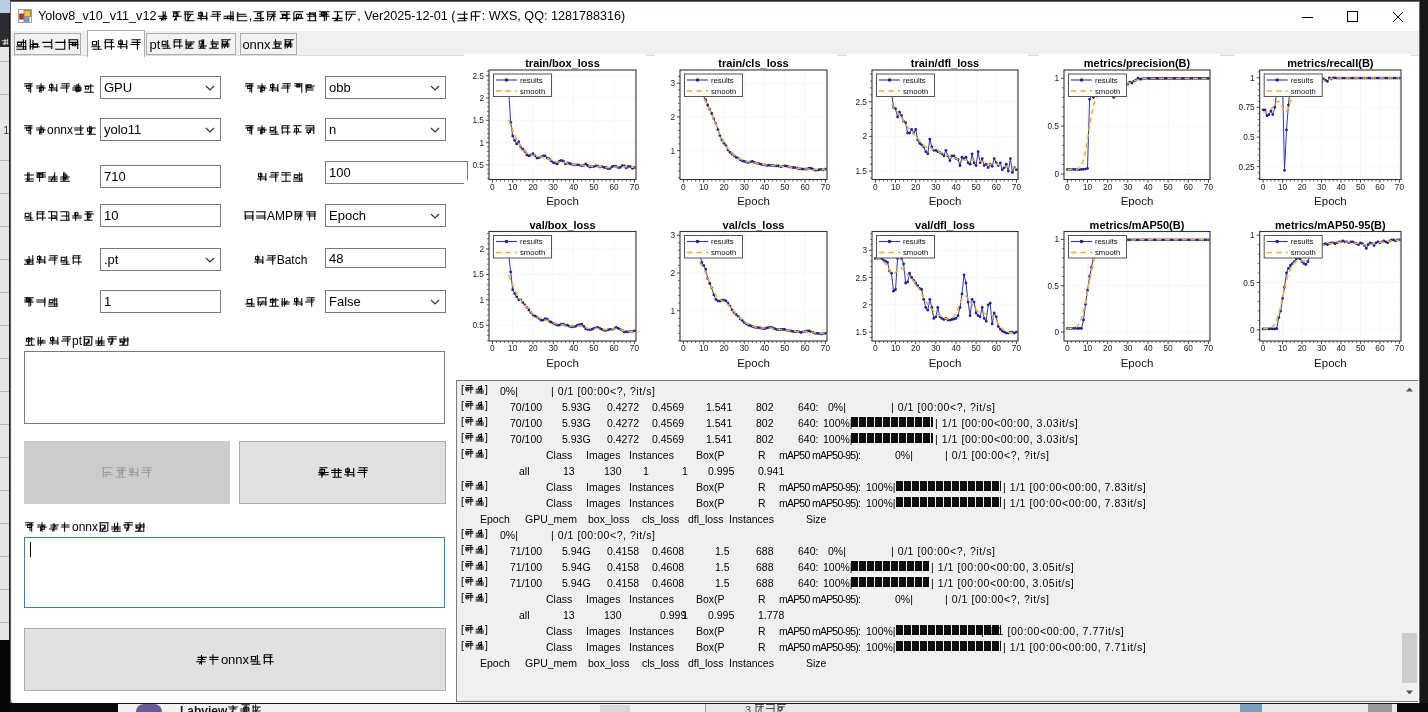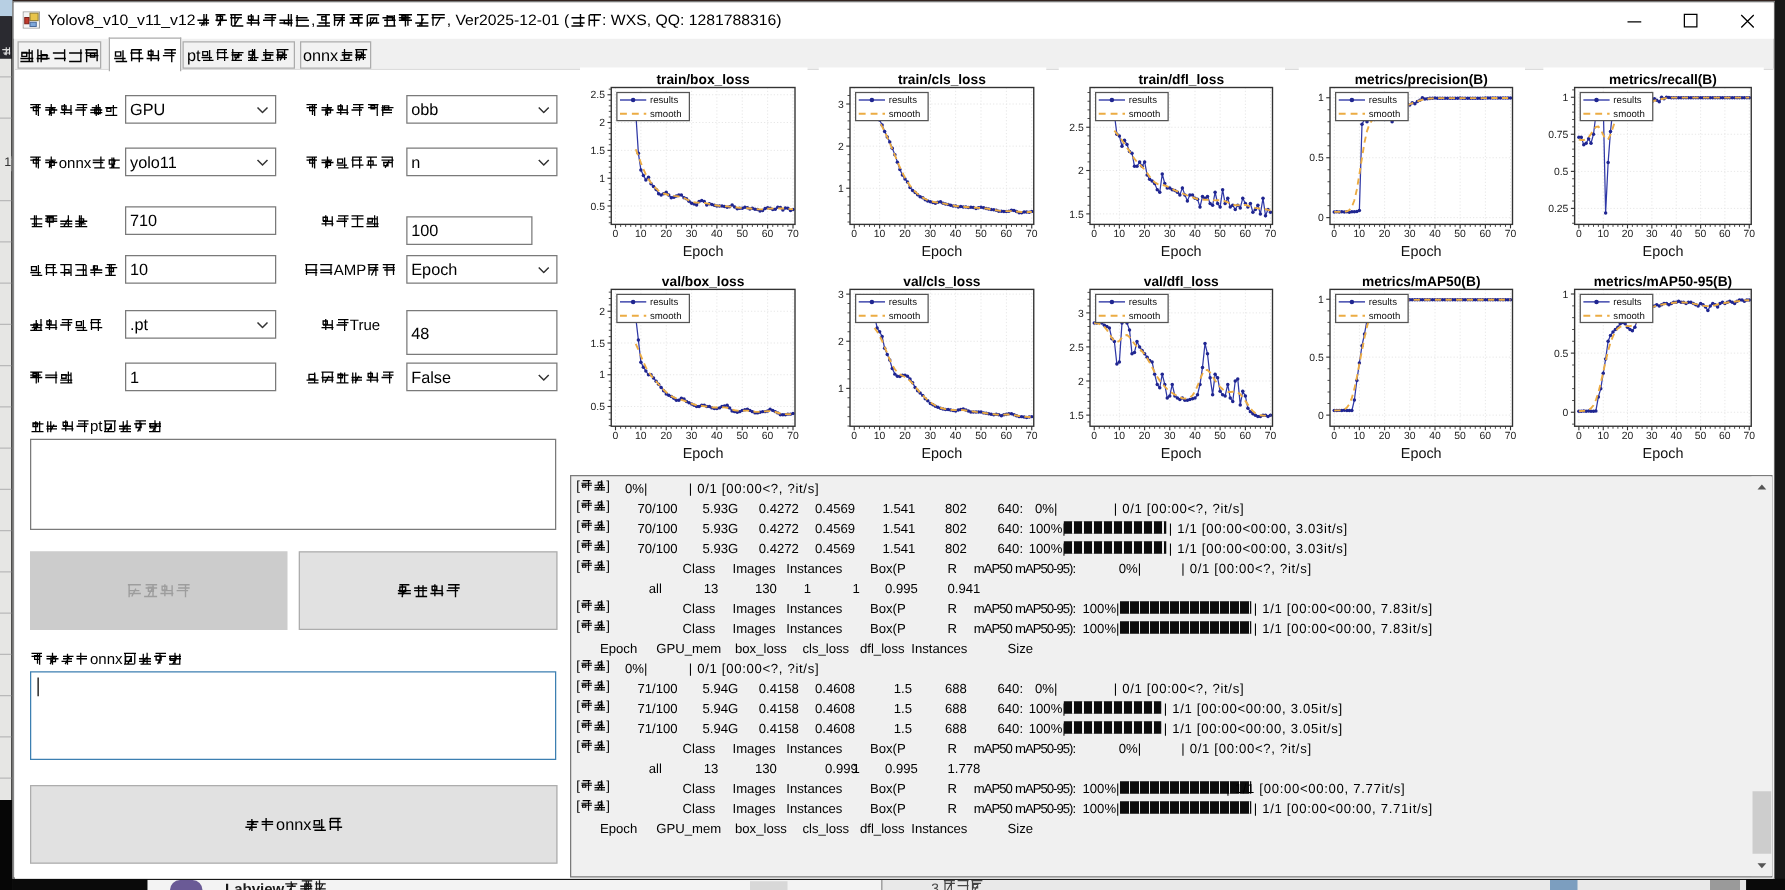--- a/index.html
+++ b/index.html
@@ -211,21 +211,21 @@
     <span style="font-size:13px">710</span>
   </div>
 <div class="lbl" style="left:240px;top:165px;height:23px;width:80px;justify-content:center;">
     <svg width="48" height="12" viewBox="0 0 48 12" style="vertical-align:-2px" fill="none" stroke="#000" stroke-width="1.02">
       <path transform="translate(0,0)" d="M2.4 6.0H9.6 M1.2 8.1H10.8 M9.8 2.0V10.0 M4.6 1.2V10.0 M2.5 2.8h3.4v2.7h-3.4Z"></path>
       <path transform="translate(12,0)" d="M2.4 1.7H10.8 M2.4 4.1H10.8 M1.2 6.0H9.6 M7.7 1.2V10.8"></path>
       <path transform="translate(24,0)" d="M1.2 1.7H10.8 M1.2 4.1H10.8 M1.2 10.3H10.8 M6.0 1.2V10.8"></path>
       <path transform="translate(36,0)" d="M2.4 4.1H9.6 M1.2 8.1H10.8 M1.2 10.3H10.8 M7.7 1.2V10.8 M9.8 2.0V10.0 M2.3 3.7h3.6v2.9h-3.6Z"></path>
     </svg>
   </div>
-<div class="box" style="left:325px;top:173px;width:101px;height:23px">
+<div class="box" style="left:325px;top:161px;width:143px;height:23px">
     <span style="font-size:13px">100</span>
   </div>
 <div class="lbl" style="left:23px;top:204px;height:23px;">
     <svg width="72" height="12" viewBox="0 0 72 12" style="vertical-align:-2px" fill="none" stroke="#000" stroke-width="1.02">
       <path transform="translate(0,0)" d="M1.2 8.1H9.6 M2.4 10.3H10.8 M7.7 2.0V10.0 M2.2 3.3h3.9v3.1h-3.9Z"></path>
       <path transform="translate(12,0)" d="M2.4 1.7H9.6 M1.2 4.1H9.6 M2.4 8.1H10.8 M2.2 1.2V10.0 M7.7 2.0V10.8"></path>
       <path transform="translate(24,0)" d="M1.2 1.7H9.6 M1.2 8.1H9.6 M9.8 1.2V10.8 M4.6 1.2V10.8 M4.7 5.7h3.5v2.8h-3.5Z"></path>
       <path transform="translate(36,0)" d="M1.2 1.7H9.6 M2.4 6.0H9.6 M1.2 10.3H10.8 M9.8 2.0V10.8 M7.7 1.2V10.0"></path>
       <path transform="translate(48,0)" d="M1.2 6.0H10.8 M1.2 8.1H10.8 M4.6 2.0V10.8 M3.8 2.7h3.1v2.5h-3.1Z"></path>
       <path transform="translate(60,0)" d="M2.4 1.7H9.6 M1.2 4.1H10.8 M1.2 10.3H9.6 M4.6 1.2V10.8 M6.0 1.2V10.0 M4.3 4.4h3.5v2.8h-3.5Z"></path>
@@ -264,23 +264,23 @@
     <span style="font-size:13px">.pt</span>
     <svg class="chev" width="10" height="6" viewBox="0 0 10 6">
       <path d="M1 1 L5 5 L9 1" fill="none" stroke="#333" stroke-width="1.2"></path>
     </svg>
   </div>
 <div class="lbl" style="left:240px;top:248px;height:23px;width:80px;justify-content:center;">
     <svg width="24" height="12" viewBox="0 0 24 12" style="vertical-align:-2px" fill="none" stroke="#000" stroke-width="1.02">
       <path transform="translate(0,0)" d="M2.4 6.0H9.6 M1.2 8.1H10.8 M9.8 2.0V10.0 M4.6 1.2V10.0 M2.5 2.8h3.4v2.7h-3.4Z"></path>
       <path transform="translate(12,0)" d="M2.4 1.7H10.8 M2.4 4.1H10.8 M1.2 6.0H9.6 M7.7 1.2V10.8"></path>
     </svg>
-    <span>True</span>
-  </div>
-<div class="box" style="left:325px;top:248px;width:121px;height:36px">
+    <span>Batch</span>
+  </div>
+<div class="box" style="left:325px;top:248px;width:121px;height:20px">
     <span style="font-size:13px">48</span>
   </div>
 <div class="lbl" style="left:23px;top:290px;height:23px;">
     <svg width="36" height="12" viewBox="0 0 36 12" style="vertical-align:-2px" fill="none" stroke="#000" stroke-width="1.02">
       <path transform="translate(0,0)" d="M1.2 1.7H10.8 M1.2 4.1H9.6 M1.2 6.0H10.8 M7.7 2.0V10.0 M6.0 2.0V10.8 M3.4 2.7h3.1v2.5h-3.1Z"></path>
       <path transform="translate(12,0)" d="M1.2 4.1H10.8 M1.2 6.0H10.8 M9.8 1.2V10.8"></path>
       <path transform="translate(24,0)" d="M2.4 4.1H9.6 M1.2 8.1H10.8 M1.2 10.3H10.8 M7.7 1.2V10.8 M9.8 2.0V10.0 M2.3 3.7h3.6v2.9h-3.6Z"></path>
     </svg>
   </div>
 <div class="box" style="left:100px;top:290px;width:121px;height:23px">

